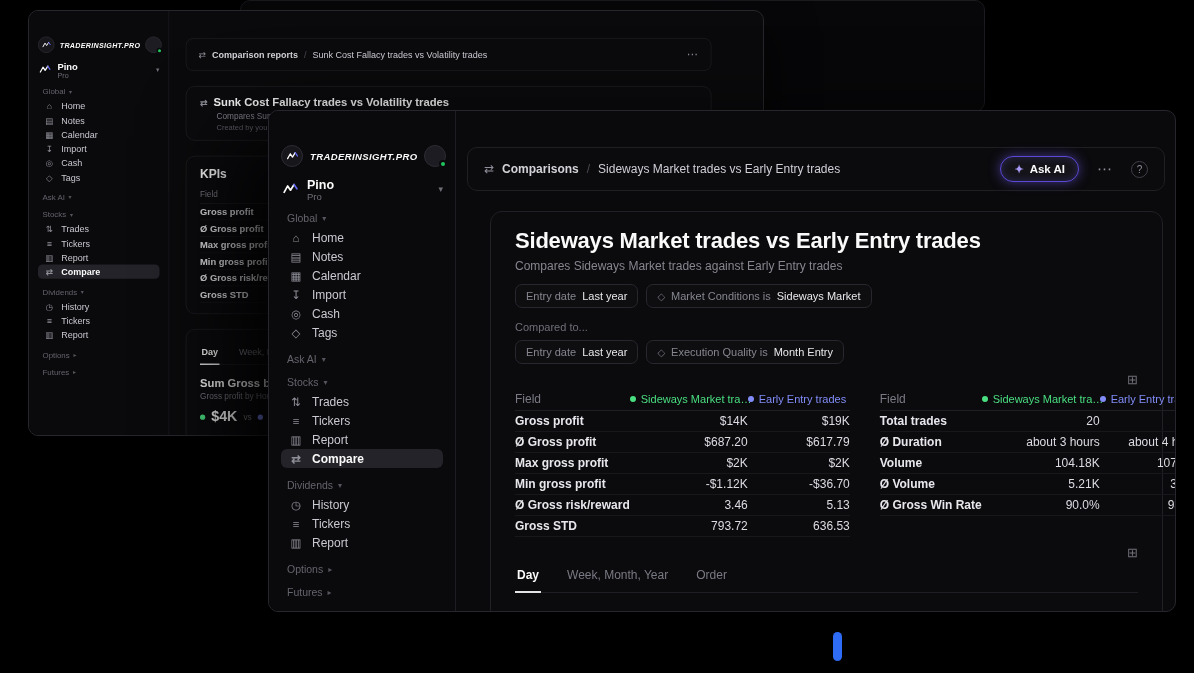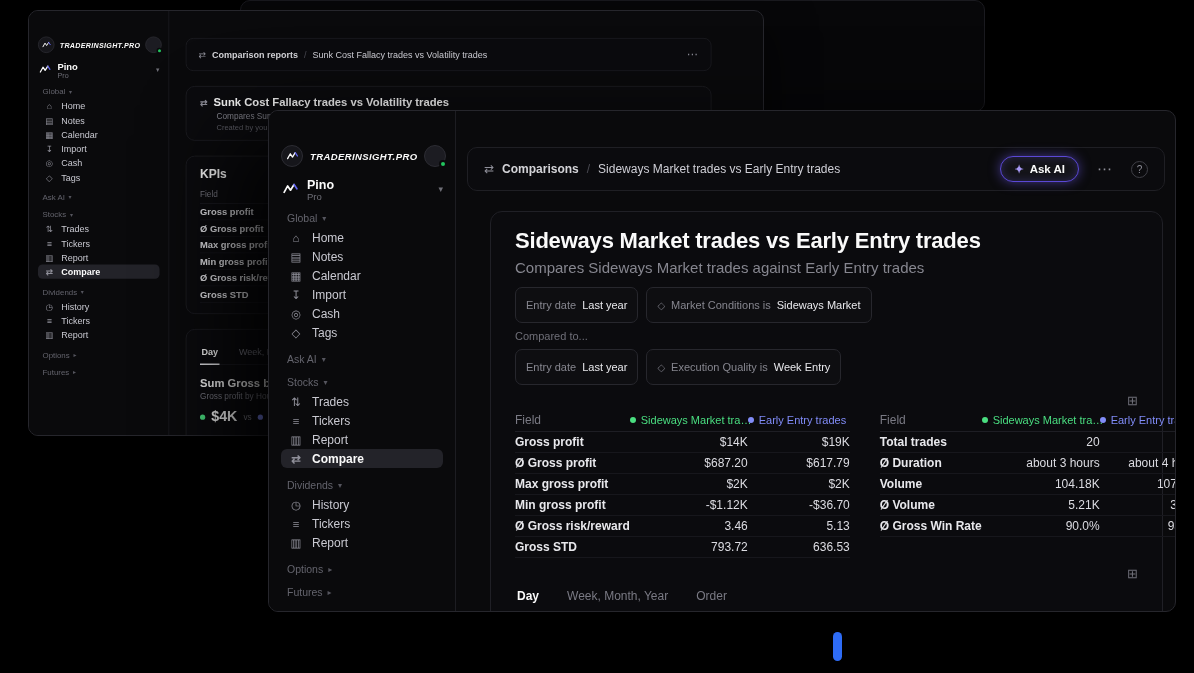--- a/index.html
+++ b/index.html
@@ -53,27 +53,27 @@
     background:#141419;border:1px solid #5b48d6;color:#fafafa;font-size:11.5px;font-weight:700;cursor:pointer;
     font-family:inherit;box-shadow:0 0 12px rgba(109,90,232,.55),inset 0 0 8px rgba(109,90,232,.28)}
   .sparkle{color:#a89af7;font-size:11px}
   .dots{color:#8f8f99;font-size:15px;margin-left:8px;cursor:pointer;letter-spacing:1px}
   .help{width:17px;height:17px;border-radius:50%;border:1px solid #3f3f46;color:#8f8f99;font-size:10px;
     display:flex;align-items:center;justify-content:center;margin-left:8px;cursor:pointer;flex:none}
 
   
   .report-card{margin:20px 12px 0 34px;border:1px solid #202026;border-radius:12px;padding:16px 24px;height:620px;background:#0b0b0e}
   .rc-title{font-size:22px;font-weight:700;color:#fafafa;letter-spacing:-.2px}
-  .rc-sub{font-size:15px;color:#86868f;margin-top:5px}
+  .rc-sub{font-size:12px;color:#86868f;margin-top:5px}
   .chips{display:flex;gap:8px;margin-top:11px}
   .chip{display:inline-flex;align-items:center;gap:6px;border:1px solid #27272d;border-radius:7px;
-    padding:11px 10px;font-size:11px;color:#86868f;background:#0e0e11;cursor:pointer;white-space:nowrap}
+    padding:5px 10px;font-size:11px;color:#86868f;background:#0e0e11;cursor:pointer;white-space:nowrap}
   .chip b{color:#e8e8ec;font-weight:400}
   .chip-icon{font-size:10px;color:#6f6f78}
-  .compared-to{font-size:11px;color:#6f6f78;margin-top:7px}
+  .compared-to{font-size:11px;color:#6f6f78;margin-top:13px}
   .table-toolbar{display:flex;justify-content:flex-end;margin-top:8px;color:#6f6f78;font-size:13px;height:15px}
   .tt-icon{cursor:pointer}
   .kpi-grid{display:grid;grid-template-columns:1fr 1fr;column-gap:30px;margin-top:0}
   .kt-head{display:flex;align-items:center;height:24px;border-bottom:1px solid #1e1e24;font-size:11px}
   .kt-head .kt-field{color:#7a7a84;font-weight:400}
   .kt-field{flex:1;font-size:12px;font-weight:700;color:#e8e8ec;white-space:nowrap}
   .kt-col{width:118px;display:flex;align-items:center;justify-content:flex-start;gap:5px;white-space:nowrap}
   .kt-col.a{color:#4ade80}
   .kt-col.b{color:#818cf8;width:102px}
   .kt-row{display:flex;align-items:center;height:21px;border-bottom:1px solid #17171c;font-size:12px}
@@ -418,21 +418,21 @@
         </div>
         <div class="compared-to">Compared to...</div>
         <div class="chips" style="margin-top:7px">
           <span class="chip">
             <span>Entry date</span>
             <b>Last year</b>
           </span>
           <span class="chip">
             <span class="chip-icon">◇</span>
             <span>Execution Quality is</span>
-            <b>Week Entry</b>
+            <b>Month Entry</b>
           </span>
         </div>
 
         <div class="table-toolbar">
             <span class="tt-icon">⊞</span>
           </div>
 
         <div class="kpi-grid">
           <div>
             <div class="kt-head">

